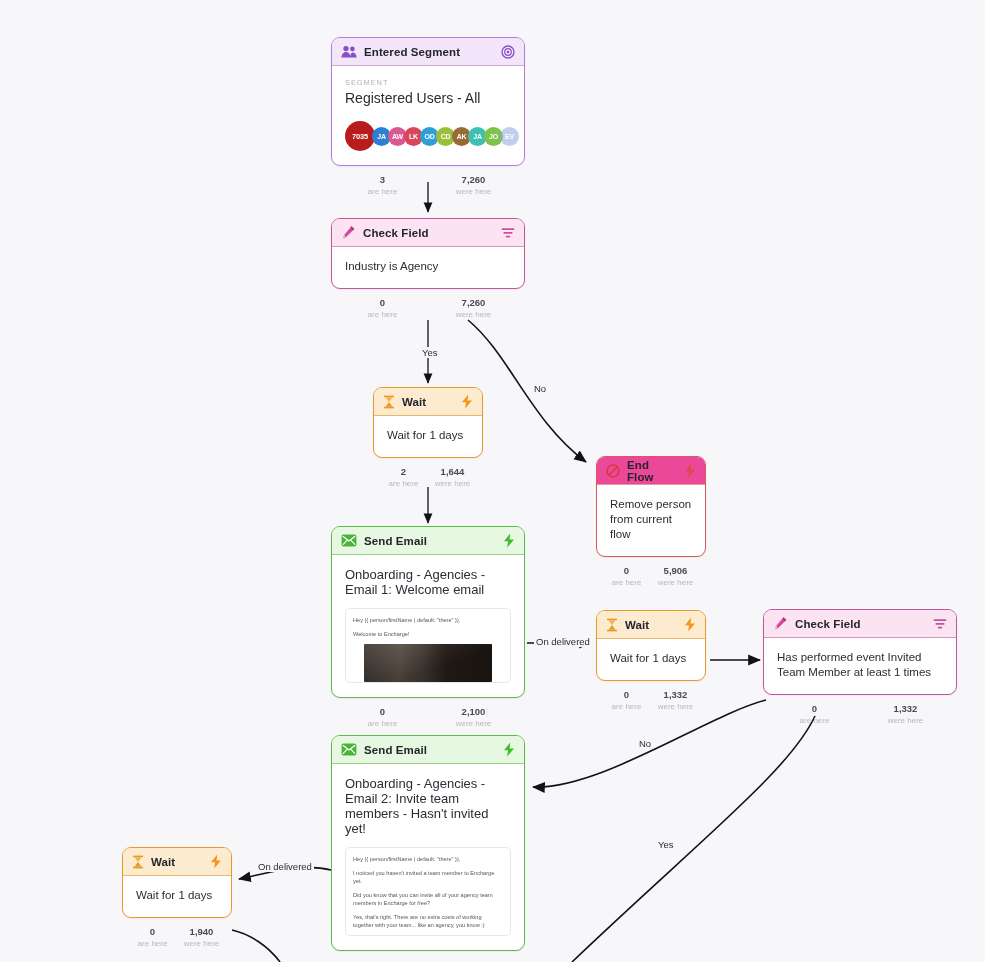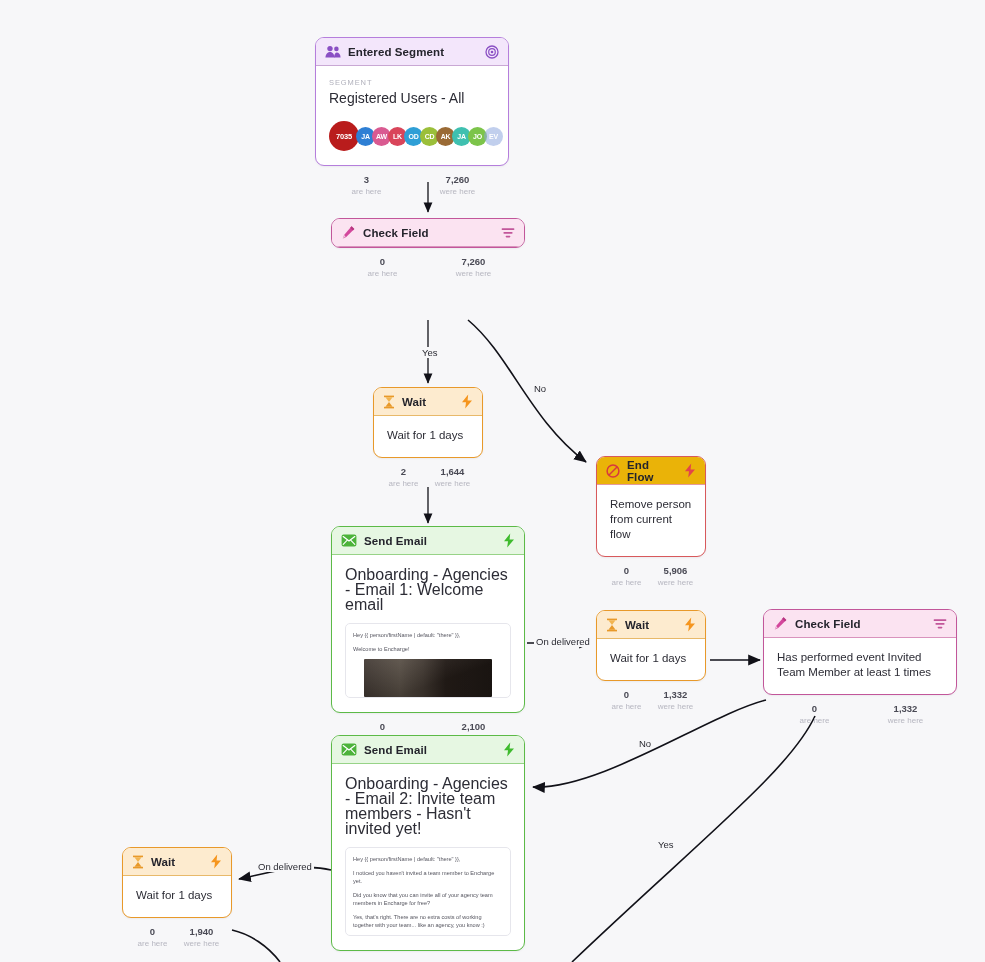--- a/index.html
+++ b/index.html
@@ -59,21 +59,21 @@
   .t-check .card { border-color: #c2569a; }
   .t-check .card-head { background: #fbe3f1; border-bottom-color: #d993bd; }
 
   .t-wait .card { border-color: #e8992a; }
   .t-wait .card-head { background: #fdebcf; border-bottom-color: #e8b96a; }
 
   .t-email .card { border-color: #5cba47; }
   .t-email .card-head { background: #e6f7e2; border-bottom-color: #97d387; }
 
   .t-end .card { border-color: #d8595c; }
-  .t-end .card-head { background: #eab308; border-bottom-color: #e49a9c; }
+  .t-end .card-head { background: #ec4899; border-bottom-color: #e49a9c; }
 
   
   .stats {
     display: flex;
     margin: 4px 6px 0 6px;
     padding: 4px 0 5px 0;
   }
   .stat { flex: 1; text-align: center; }
   .stat .num {
     font-size: 9.5px; font-weight: bold; color: #4a4a55; line-height: 12px;
@@ -100,21 +100,21 @@
     margin-left: -3px; flex: none;
     letter-spacing: -.2px;
   }
   .av.big {
     width: 30px; height: 30px; font-size: 7.5px; margin-left: 0;
   }
   .av.faded { opacity: .55; }
 
   
   .mail-subject {
-    font-size: 16px; color: #2c2c35; line-height: 15px; margin-bottom: 11px;
+    font-size: 13px; color: #2c2c35; line-height: 15px; margin-bottom: 11px;
   }
   .mail-preview {
     border: 1px solid #e6e6ec;
     border-radius: 5px;
     padding: 7px 7px 0 7px;
     background: #fff;
   }
   .mail-preview p {
     font-size: 5.6px; color: #55555f; line-height: 8px; margin-bottom: 6px;
   }
@@ -159,21 +159,21 @@
     <path d="M232,930 C250,934 268,946 280,962" stroke="#111118" stroke-width="1.6" fill="none"></path>
   </svg>
 
   <div class="edge-label" style="left:420px; top:347px;">Yes</div>
   <div class="edge-label" style="left:532px; top:383px;">No</div>
   <div class="edge-label" style="left:534px; top:636px;">On delivered</div>
   <div class="edge-label" style="left:637px; top:738px;">No</div>
   <div class="edge-label" style="left:656px; top:839px;">Yes</div>
   <div class="edge-label" style="left:256px; top:861px;">On delivered</div>
 
-  <div class="node t-segment" style="left:315px; top:37px; width:194px;">
+  <div class="node t-segment" style="left:331px; top:37px; width:194px;">
     <div class="card">
       <div class="card-head">
         <span class="icon">
           <svg width="16" height="13" viewBox="0 0 16 13">
             <circle cx="5" cy="3.6" r="2.7" fill="#8a4fc4"></circle>
             <circle cx="11.4" cy="3.9" r="2.3" fill="#8a4fc4"></circle>
             <path d="M0.4 12.4 C0.8 8.5 3 7 5 7 C7 7 9.2 8.5 9.6 12.4 z" fill="#8a4fc4"></path>
             <path d="M9 12.4 C9.3 9.2 10.3 7.6 11.9 7.6 C13.6 7.6 15.3 9 15.6 12.4 z" fill="#8a4fc4"></path>
           </svg>
         </span>
@@ -227,20 +227,23 @@
         </span>
         <span class="card-title">Check Field</span>
         <span class="icon">
           <svg width="14" height="12" viewBox="0 0 14 12">
             <rect x="0.6" y="1.3" width="12.8" height="1.7" rx="0.8" fill="#c2569a"></rect>
             <rect x="2.4" y="5" width="9.2" height="1.7" rx="0.8" fill="#c2569a"></rect>
             <rect x="4.6" y="8.7" width="4.8" height="1.7" rx="0.8" fill="#c2569a"></rect>
           </svg>
         </span>
       </div>
+      <div class="card-body">
+        <div class="body-text">Industry is Agency</div>
+      </div>
     </div>
     <div class="stats">
       <div class="stat">
         <div class="num">0</div>
         <div class="lbl">are here</div>
       </div>
       <div class="stat">
         <div class="num">7,260</div>
         <div class="lbl">were here</div>
       </div>

